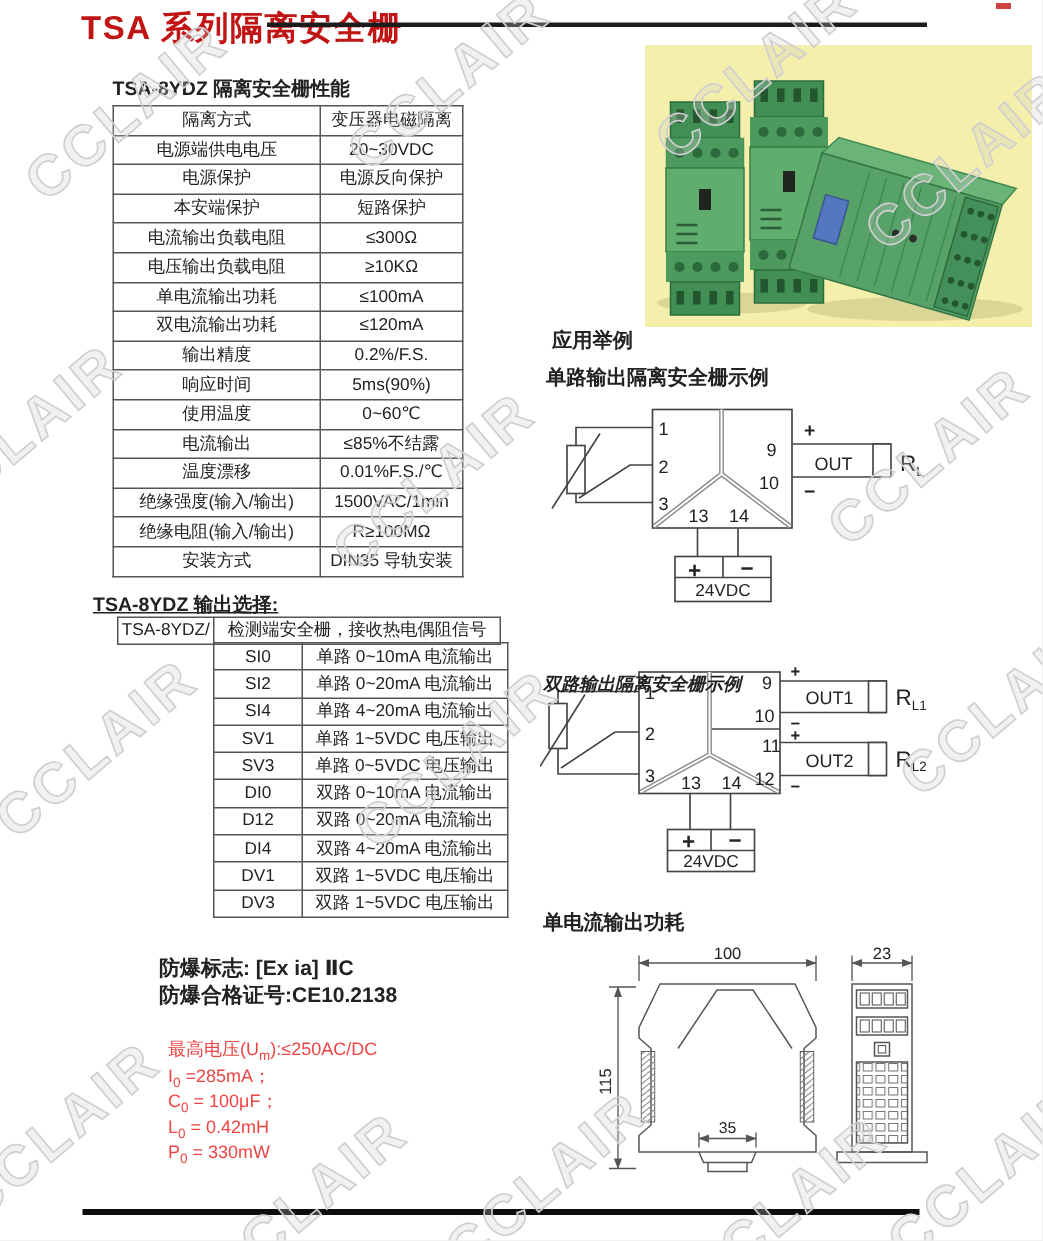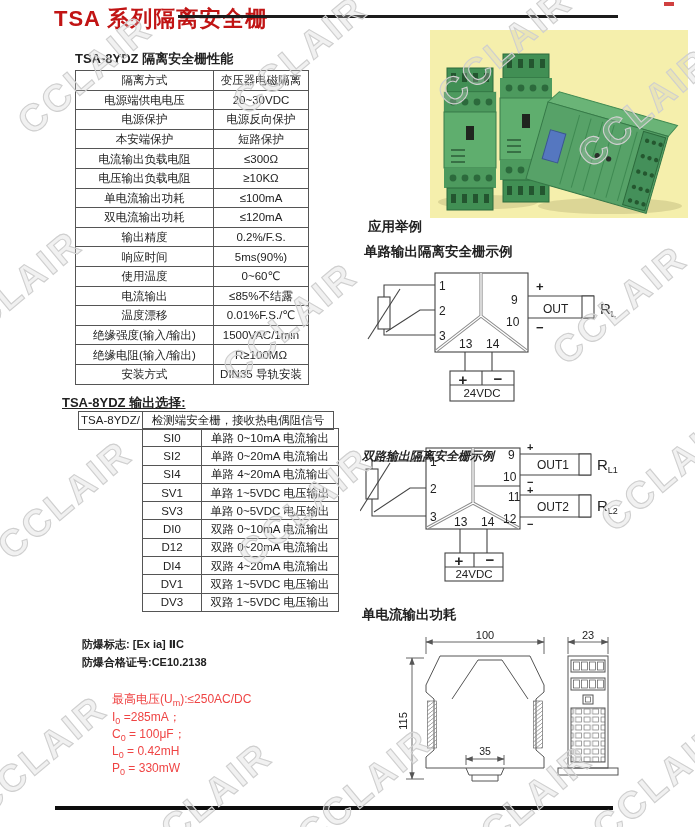--- a/index.html
+++ b/index.html
@@ -27,21 +27,21 @@
   .sel-heading{left:62px;top:394px;text-decoration:underline;}
   .sel-head{left:78px;top:411px;display:flex;font-size:11.5px;z-index:2;}
   .sel-head .cell{border:1px solid #555;height:16.5px;line-height:16.5px;text-align:center;background:#fff;}
   .sel-head .model{width:63px;}
   .sel-head .desc{width:190px;margin-left:-1px;}
   .sel-table{left:142px;top:428px;width:192px;}
   .sel-table td{border:1px solid #555;font-size:11.5px;text-align:center;height:17.3px;
                 padding:0 1px;line-height:1.05;overflow:hidden;}
   .sel-table .code{width:56px;}
   .sel-table .desc{width:134px;}
-  .exp-line{left:54px;font-size:11px;font-weight:bold;z-index:2;padding-left:28px;}
+  .exp-line{left:78px;font-size:14px;font-weight:bold;z-index:2;padding-left:28px;}
   .exp-line .note{font-weight:normal;}
   .exp-params{left:112px;top:691px;z-index:2;}
   .exp-param{height:17.5px;font-size:12px;color:#ef4444;}
   sub{font-size:9px;}
   
   .photo{left:430px;top:30px;z-index:1;}
   .app-heading{left:368px;top:218px;font-size:13.5px;}
   .d1-title{left:364px;top:243px;font-size:13.5px;}
   .d2-title{left:362px;top:448px;font-size:12px;font-style:italic;}
   .dim-heading{left:362px;top:606px;font-size:13.5px;}

